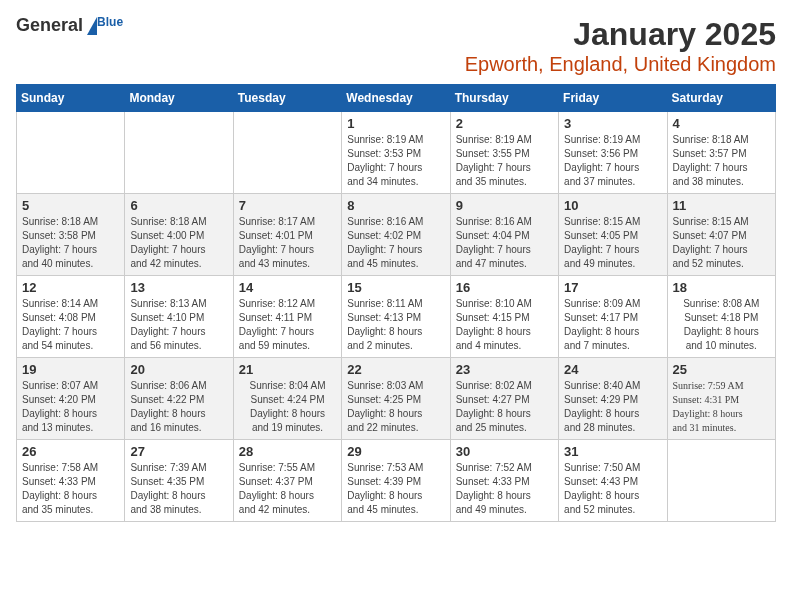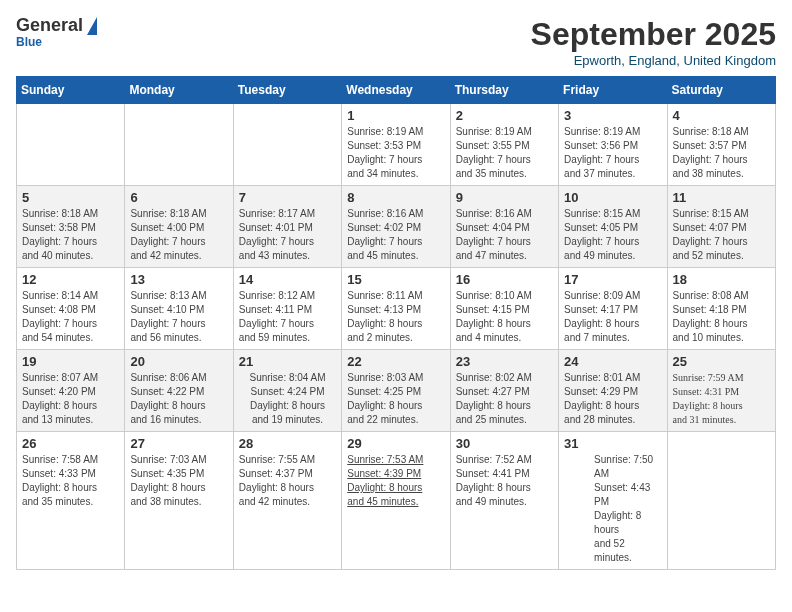--- a/index.html
+++ b/index.html
@@ -11,21 +11,21 @@
       padding: 16px;
     }
     .header-area {
       display: flex;
       justify-content: space-between;
       align-items: flex-start;
       margin-bottom: 8px;
     }
     .logo {
       display: flex;
-      flex-direction: column;
+      flex-direction: row;
       align-items: flex-start;
     }
     .logo-general {
       font-size: 18px;
       font-weight: bold;
       color: #333;
       line-height: 1.1;
     }
     .logo-blue {
       font-size: 12px;
@@ -48,22 +48,22 @@
     }
     .title-area {
       text-align: right;
     }
     .month-title {
       font-size: 32px;
       font-weight: bold;
       color: #333;
     }
     .location-title {
-      font-size: 13px;
-      color: #0c4a6e;
+      font-size: 20px;
+      color: #c2410c;
       text-align: right;
     }
     .calendar {
       width: 100%;
       border-collapse: collapse;
       font-size: 10.5px;
     }
     .calendar thead th {
       background-color: #1a5fa8;
       color: #fff;
@@ -107,21 +107,21 @@
 
 <div class="header-area">
   <div class="logo">
     <div class="logo-top">
       <span class="logo-general">General</span>
       <span class="logo-icon"></span>
     </div>
     <span class="logo-blue">Blue</span>
   </div>
   <div class="title-area">
-    <div class="month-title">September 2025</div>
+    <div class="month-title">January 2025</div>
     <div class="location-title">Epworth, England, United Kingdom</div>
   </div>
 </div>
 
 <table class="calendar">
   <thead>
     <tr>
     <th>Sunday</th>
         <th>Monday</th>
         <th>Tuesday</th>
@@ -254,21 +254,21 @@
         </td>
         <td>
           <span class="day-number">17</span>
           <div class="day-info" style="white-space: pre-line;">Sunrise: 8:09 AM
 Sunset: 4:17 PM
 Daylight: 8 hours
 and 7 minutes.</div>
         </td>
         <td>
           <span class="day-number">18</span>
-          <div class="day-info" style="white-space: pre-line;">Sunrise: 8:08 AM
+          <div class="day-info" style="white-space: pre-line; text-align: center;">Sunrise: 8:08 AM
 Sunset: 4:18 PM
 Daylight: 8 hours
 and 10 minutes.</div>
         </td>
       </tr>
       <tr class="row-shaded">
         <td>
           <span class="day-number">19</span>
           <div class="day-info" style="white-space: pre-line;">Sunrise: 8:07 AM
 Sunset: 4:20 PM
@@ -298,21 +298,21 @@
         </td>
         <td>
           <span class="day-number">23</span>
           <div class="day-info" style="white-space: pre-line;">Sunrise: 8:02 AM
 Sunset: 4:27 PM
 Daylight: 8 hours
 and 25 minutes.</div>
         </td>
         <td>
           <span class="day-number">24</span>
-          <div class="day-info" style="white-space: pre-line;">Sunrise: 8:01 AM
+          <div class="day-info" style="white-space: pre-line;">Sunrise: 8:40 AM
 Sunset: 4:29 PM
 Daylight: 8 hours
 and 28 minutes.</div>
         </td>
         <td>
           <span class="day-number">25</span>
           <div class="day-info" style="white-space: pre-line; font-family: Liberation Serif, serif;">Sunrise: 7:59 AM
 Sunset: 4:31 PM
 Daylight: 8 hours
 and 31 minutes.</div>
@@ -321,49 +321,49 @@
       <tr class="row-white">
         <td>
           <span class="day-number">26</span>
           <div class="day-info" style="white-space: pre-line;">Sunrise: 7:58 AM
 Sunset: 4:33 PM
 Daylight: 8 hours
 and 35 minutes.</div>
         </td>
         <td>
           <span class="day-number">27</span>
-          <div class="day-info" style="white-space: pre-line;">Sunrise: 7:03 AM
+          <div class="day-info" style="white-space: pre-line;">Sunrise: 7:39 AM
 Sunset: 4:35 PM
 Daylight: 8 hours
 and 38 minutes.</div>
         </td>
         <td>
           <span class="day-number">28</span>
           <div class="day-info" style="white-space: pre-line;">Sunrise: 7:55 AM
 Sunset: 4:37 PM
 Daylight: 8 hours
 and 42 minutes.</div>
         </td>
         <td>
           <span class="day-number">29</span>
-          <div class="day-info" style="white-space: pre-line; text-decoration: underline;">Sunrise: 7:53 AM
+          <div class="day-info" style="white-space: pre-line;">Sunrise: 7:53 AM
 Sunset: 4:39 PM
 Daylight: 8 hours
 and 45 minutes.</div>
         </td>
         <td>
           <span class="day-number">30</span>
           <div class="day-info" style="white-space: pre-line;">Sunrise: 7:52 AM
-Sunset: 4:41 PM
+Sunset: 4:33 PM
 Daylight: 8 hours
 and 49 minutes.</div>
         </td>
         <td>
           <span class="day-number">31</span>
-          <div class="day-info" style="white-space: pre-line; margin-left: 30px;">Sunrise: 7:50 AM
+          <div class="day-info" style="white-space: pre-line;">Sunrise: 7:50 AM
 Sunset: 4:43 PM
 Daylight: 8 hours
 and 52 minutes.</div>
         </td>
         <td class="empty-cell"></td>
       </tr>
     </tbody>
 </table>
 
 </body></html>

